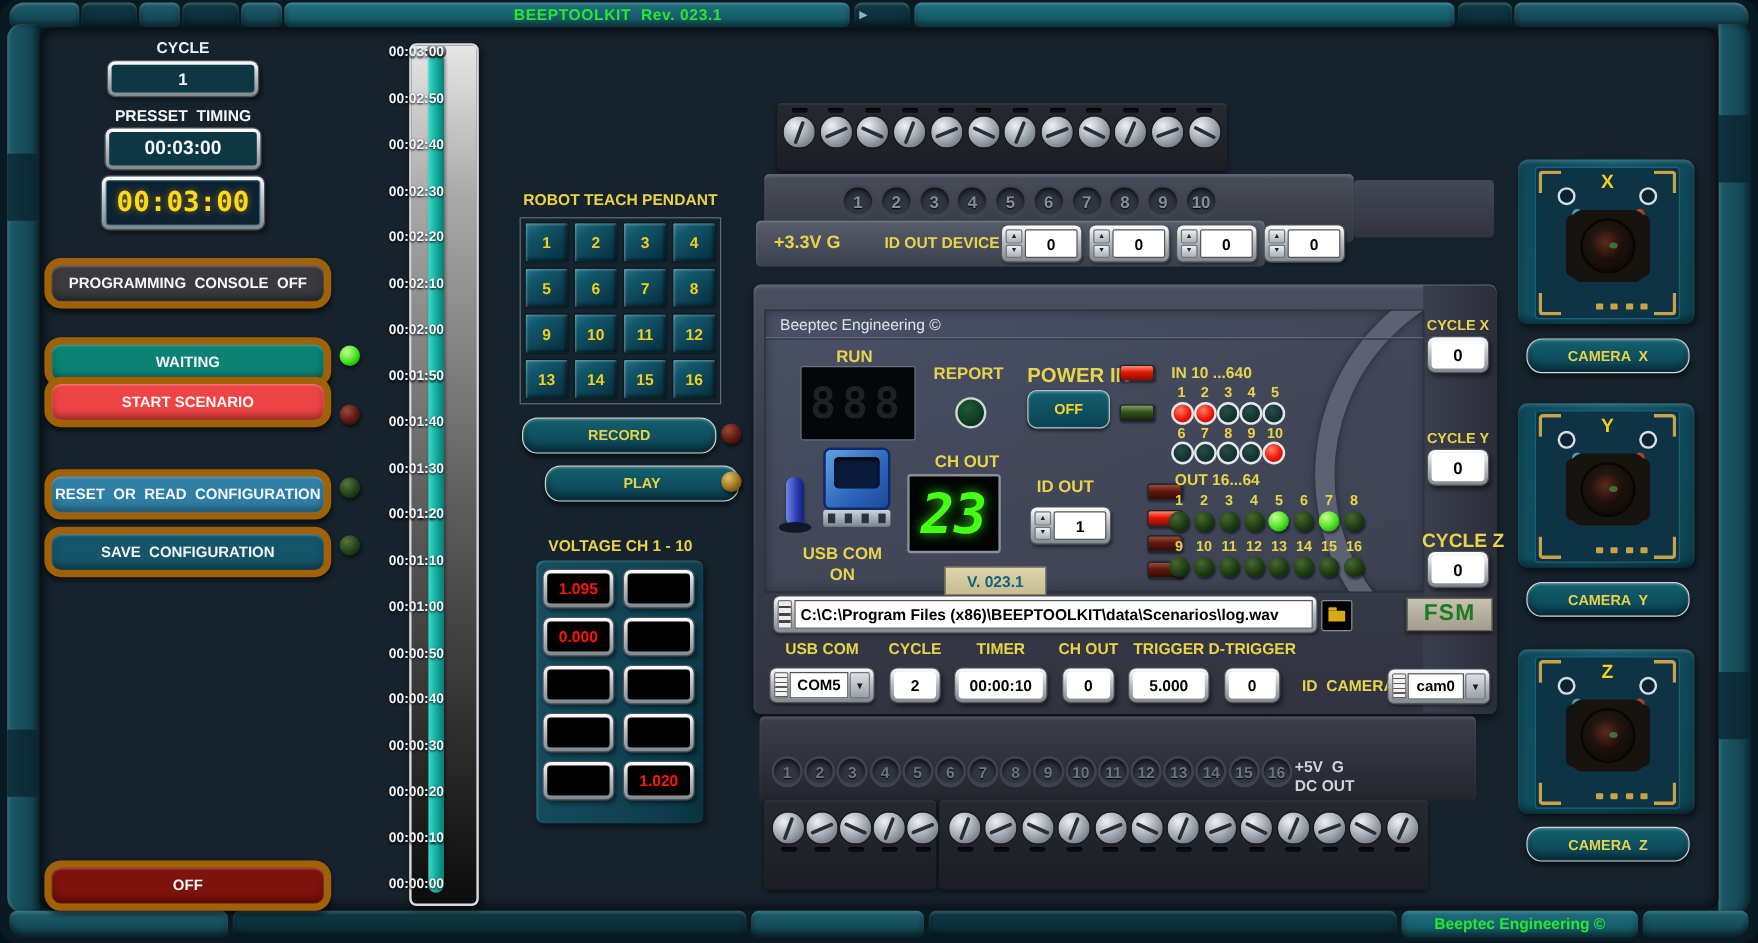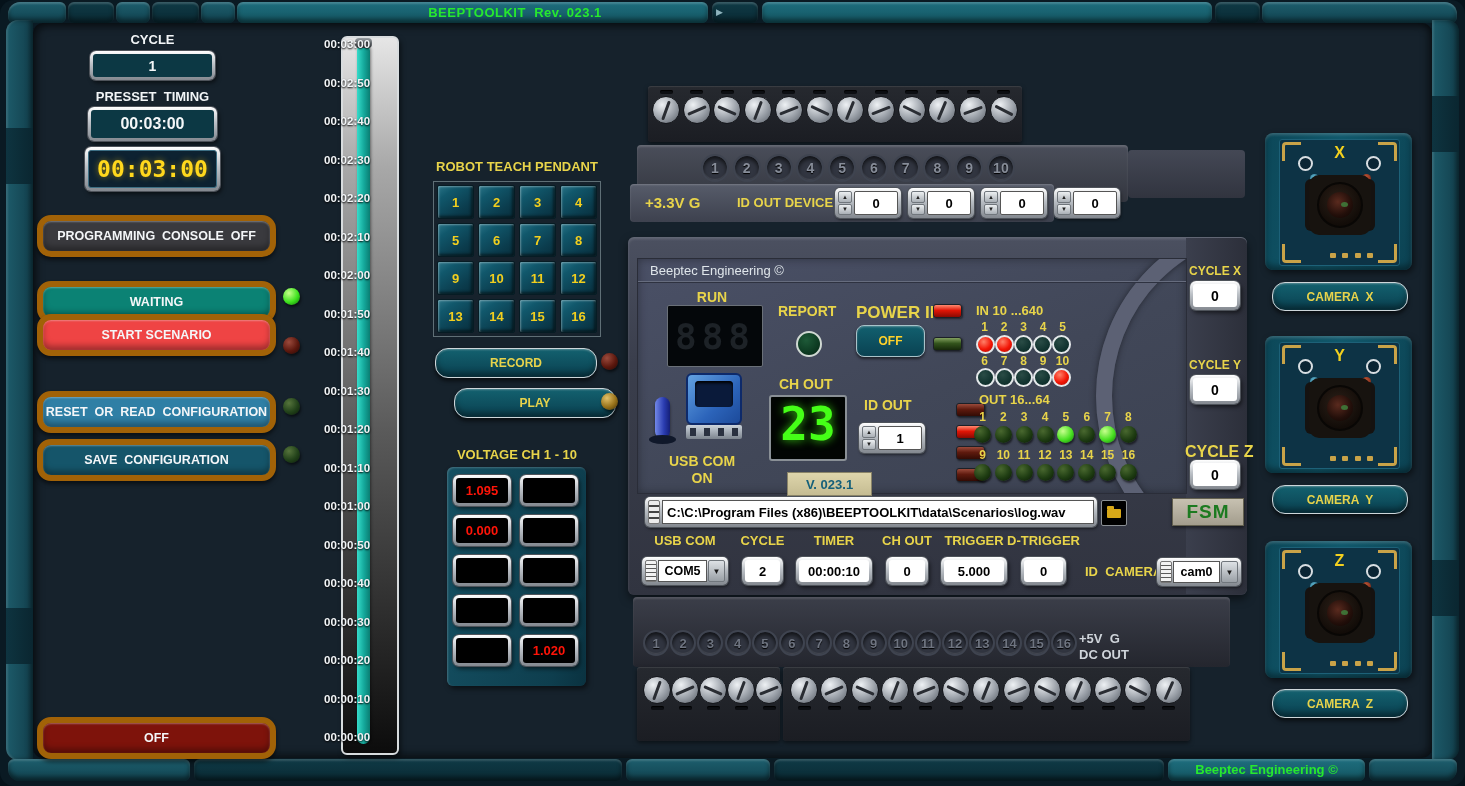--- a/index.html
+++ b/index.html
@@ -116,22 +116,22 @@
         background:linear-gradient(160deg,#4a5066,#414758 55%,#3c4252);
         border:1px solid #2a2d38;box-shadow:inset 0 0 10px rgba(0,0,0,.35);}
   .face-arc{position:absolute;left:458px;top:-43px;width:328px;height:328px;border-radius:50%;
         border:16px solid #5c6174;box-shadow:inset 0 0 6px #23262f,0 0 6px #23262f;}
   .face-hd{position:absolute;left:0;top:0;width:100%;height:22px;border-bottom:1px solid #666c7e;
         box-shadow:0 1px 0 #2e3240;}
   .brand{position:absolute;left:12px;top:4px;font-size:13px;color:#dfe5ea;white-space:pre;}
   .seg7{font-family:"DejaVu Sans Mono",monospace;font-weight:bold;}
   .rundisp{position:absolute;left:29px;top:46px;width:94px;height:60px;background:#04070a;border:1px solid #6a7078;
         border-radius:2px;display:flex;align-items:center;justify-content:center;}
-  .chdisp{position:absolute;left:131px;top:136px;width:74px;height:62px;background:#020503;border:2px solid #8a9096;
-        border-radius:3px;display:flex;justify-content:center;}
+  .chdisp{position:absolute;left:118px;top:136px;width:74px;height:62px;background:#020503;border:2px solid #8a9096;
+        border-radius:3px;display:flex;align-items:center;justify-content:center;font-style:italic;}
   .offbtn{position:absolute;left:218px;top:66px;width:67px;height:30px;border-radius:8px;
         background:linear-gradient(180deg,#12606f,#0a4252);border:1px solid #a9c2c9;
         box-shadow:0 2px 3px rgba(0,0,0,.55),inset 0 1px 2px rgba(255,255,255,.3);
         color:#ffd22a;font-weight:bold;font-size:12px;display:flex;align-items:center;justify-content:center;}
   .repled{position:absolute;left:158px;top:72px;width:22px;height:22px;border-radius:50%;border:2px solid #cfd8d2;
         background:radial-gradient(circle at 38% 32%,#1e5a38,#0d3b22 60%,#072313);}
   .toggle{position:absolute;left:17px;top:138px;width:15px;height:42px;border-radius:8px;
         background:linear-gradient(90deg,#7288e8,#2a3cb0 60%,#141f78);box-shadow:0 3px 3px rgba(0,0,0,.5);}
   .togbase{position:absolute;left:11px;top:176px;width:27px;height:9px;border-radius:50%;background:#10182a;}
   .usb{position:absolute;left:45px;top:114px;width:62px;height:74px;}

